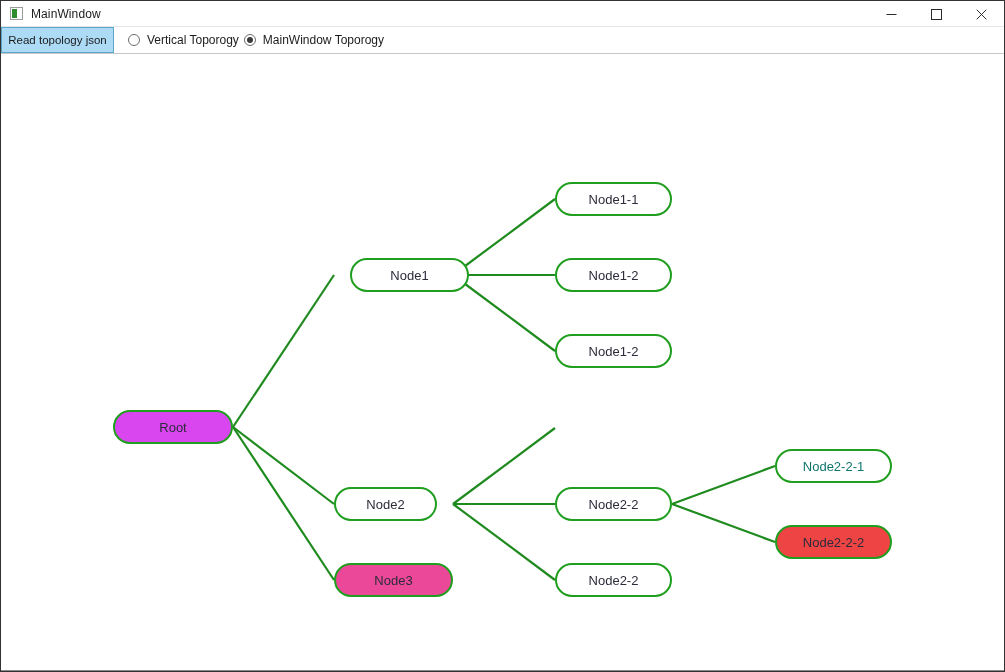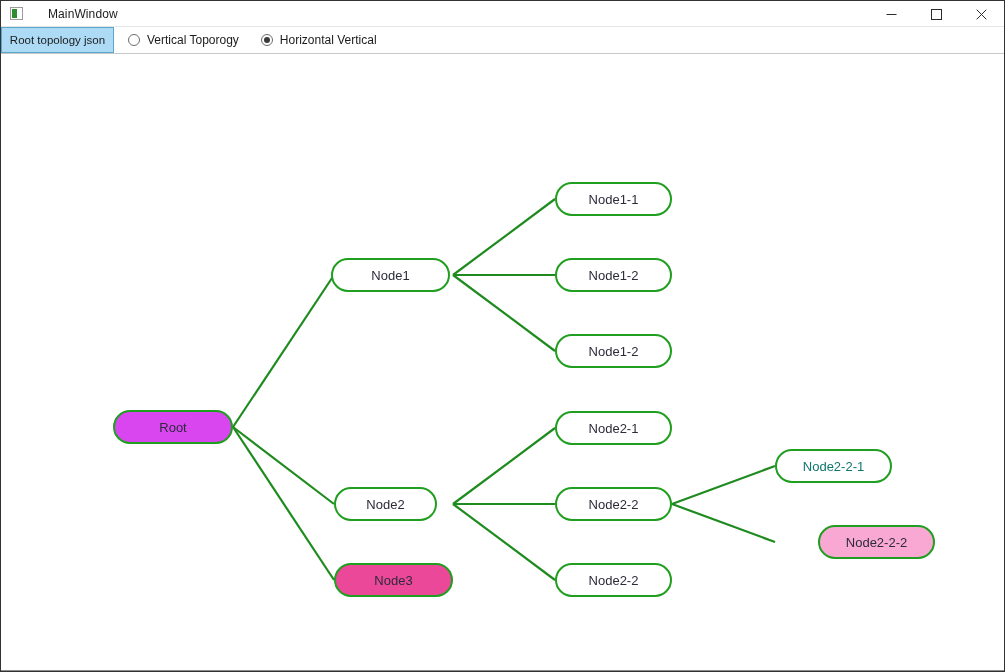--- a/index.html
+++ b/index.html
@@ -24,21 +24,20 @@
 
   
   .titlebar {
     position: relative;
     height: 26px;
     background: #ffffff;
     border-bottom: 1px solid #e6e6e6;
     display: flex;
     align-items: center;
     box-sizing: border-box;
-    gap: 17px;
   }
   .title-icon {
     width: 13px;
     height: 13px;
     margin-left: 9px;
     margin-right: 8px;
     background: #ffffff;
     border: 1px solid #9b9b9b;
     box-sizing: border-box;
     position: relative;
@@ -96,21 +95,21 @@
     justify-content: center;
     font-size: 11.5px;
     color: #1b1b1b;
     white-space: nowrap;
     cursor: pointer;
   }
   .radio-group {
     display: flex;
     align-items: center;
     margin-left: 14px;
-    gap: 22px;
+    gap: 5px;
   }
   .radio-item {
     display: flex;
     align-items: center;
     gap: 7px;
     cursor: pointer;
     white-space: nowrap;
   }
   .radio-mark {
     width: 12px;
@@ -198,56 +197,55 @@
       <div class="wc-btn">
         <svg width="11" height="11" viewBox="0 0 11 11">
           <line x1="0.7" y1="0.7" x2="10.3" y2="10.3" stroke="#2b2b2b" stroke-width="1"></line>
           <line x1="10.3" y1="0.7" x2="0.7" y2="10.3" stroke="#2b2b2b" stroke-width="1"></line>
         </svg>
       </div>
     </div>
   </div>
 
   <div class="toolbar">
-    <div class="read-btn">Root topology json</div>
+    <div class="read-btn">Read topology json</div>
     <div class="radio-group">
       <div class="radio-item">
         <span class="radio-mark"></span>
         <span class="radio-label">Vertical Toporogy</span>
       </div>
       <div class="radio-item checked">
         <span class="radio-mark"></span>
-        <span class="radio-label">Horizontal Vertical</span>
+        <span class="radio-label">MainWindow Toporogy</span>
       </div>
     </div>
   </div>
 
   <div class="canvas-wrap">
     <div class="canvas" id="canvas">
       <svg id="edge-layer" width="1003" height="616">
           <line x1="232" y1="373" x2="333" y2="221" stroke="#1f8b1f" stroke-width="2.2"></line>
           <line x1="232" y1="373" x2="333" y2="450" stroke="#1f8b1f" stroke-width="2.2"></line>
           <line x1="232" y1="373" x2="333" y2="526" stroke="#1f8b1f" stroke-width="2.2"></line>
           <line x1="452" y1="221" x2="554" y2="145" stroke="#1f8b1f" stroke-width="2.2"></line>
           <line x1="452" y1="221" x2="554" y2="221" stroke="#1f8b1f" stroke-width="2.2"></line>
           <line x1="452" y1="221" x2="554" y2="297" stroke="#1f8b1f" stroke-width="2.2"></line>
           <line x1="452" y1="450" x2="554" y2="374" stroke="#1f8b1f" stroke-width="2.2"></line>
           <line x1="452" y1="450" x2="554" y2="450" stroke="#1f8b1f" stroke-width="2.2"></line>
           <line x1="452" y1="450" x2="554" y2="526" stroke="#1f8b1f" stroke-width="2.2"></line>
           <line x1="671" y1="450" x2="774" y2="412" stroke="#1f8b1f" stroke-width="2.2"></line>
           <line x1="671" y1="450" x2="774" y2="488" stroke="#1f8b1f" stroke-width="2.2"></line>
         </svg>
     <div class="node" style="left: 112px; top: 356px; width: 120px; height: 34px; border-color: rgb(31, 158, 31); background: #d946ef; color: rgb(43, 43, 58);">Root</div>
-        <div class="node" style="left: 330px; top: 204px; width: 119px; height: 34px; border-color: rgb(31, 158, 31); background: rgb(255, 255, 255); color: rgb(43, 43, 58);">Node1</div>
+        <div class="node" style="left: 349px; top: 204px; width: 119px; height: 34px; border-color: rgb(31, 158, 31); background: rgb(255, 255, 255); color: rgb(43, 43, 58);">Node1</div>
         <div class="node" style="left: 554px; top: 128px; width: 117px; height: 34px; border-color: rgb(31, 158, 31); background: rgb(255, 255, 255); color: rgb(43, 43, 58);">Node1-1</div>
         <div class="node" style="left: 554px; top: 204px; width: 117px; height: 34px; border-color: rgb(31, 158, 31); background: rgb(255, 255, 255); color: rgb(43, 43, 58);">Node1-2</div>
         <div class="node" style="left: 554px; top: 280px; width: 117px; height: 34px; border-color: rgb(31, 158, 31); background: rgb(255, 255, 255); color: rgb(43, 43, 58);">Node1-2</div>
         <div class="node" style="left: 333px; top: 433px; width: 103px; height: 34px; border-color: rgb(31, 158, 31); background: rgb(255, 255, 255); color: rgb(43, 43, 58);">Node2</div>
-        <div class="node" style="left: 554px; top: 357px; width: 117px; height: 34px; border-color: rgb(31, 158, 31); background: rgb(255, 255, 255); color: rgb(43, 43, 58);">Node2-1</div>
         <div class="node" style="left: 554px; top: 433px; width: 117px; height: 34px; border-color: rgb(31, 158, 31); background: rgb(255, 255, 255); color: rgb(43, 43, 58);">Node2-2</div>
         <div class="node" style="left: 774px; top: 395px; width: 117px; height: 34px; border-color: rgb(31, 158, 31); background: rgb(255, 255, 255); color: #0f766e;">Node2-2-1</div>
-        <div class="node" style="left: 774px; top: 471px; width: 117px; height: 34px; border-color: rgb(31, 158, 31); background: #f9a8d4; color: rgb(43, 43, 58); margin-left: 43px;">Node2-2-2</div>
+        <div class="node" style="left: 774px; top: 471px; width: 117px; height: 34px; border-color: rgb(31, 158, 31); background: #ef4444; color: rgb(43, 43, 58);">Node2-2-2</div>
         <div class="node" style="left: 554px; top: 509px; width: 117px; height: 34px; border-color: rgb(31, 158, 31); background: rgb(255, 255, 255); color: rgb(43, 43, 58);">Node2-2</div>
         <div class="node" style="left: 333px; top: 509px; width: 119px; height: 34px; border-color: rgb(31, 158, 31); background: #ec4899; color: rgb(43, 43, 58);">Node3</div>
       </div>
   </div>
 
 </div>
 
 </body></html>

